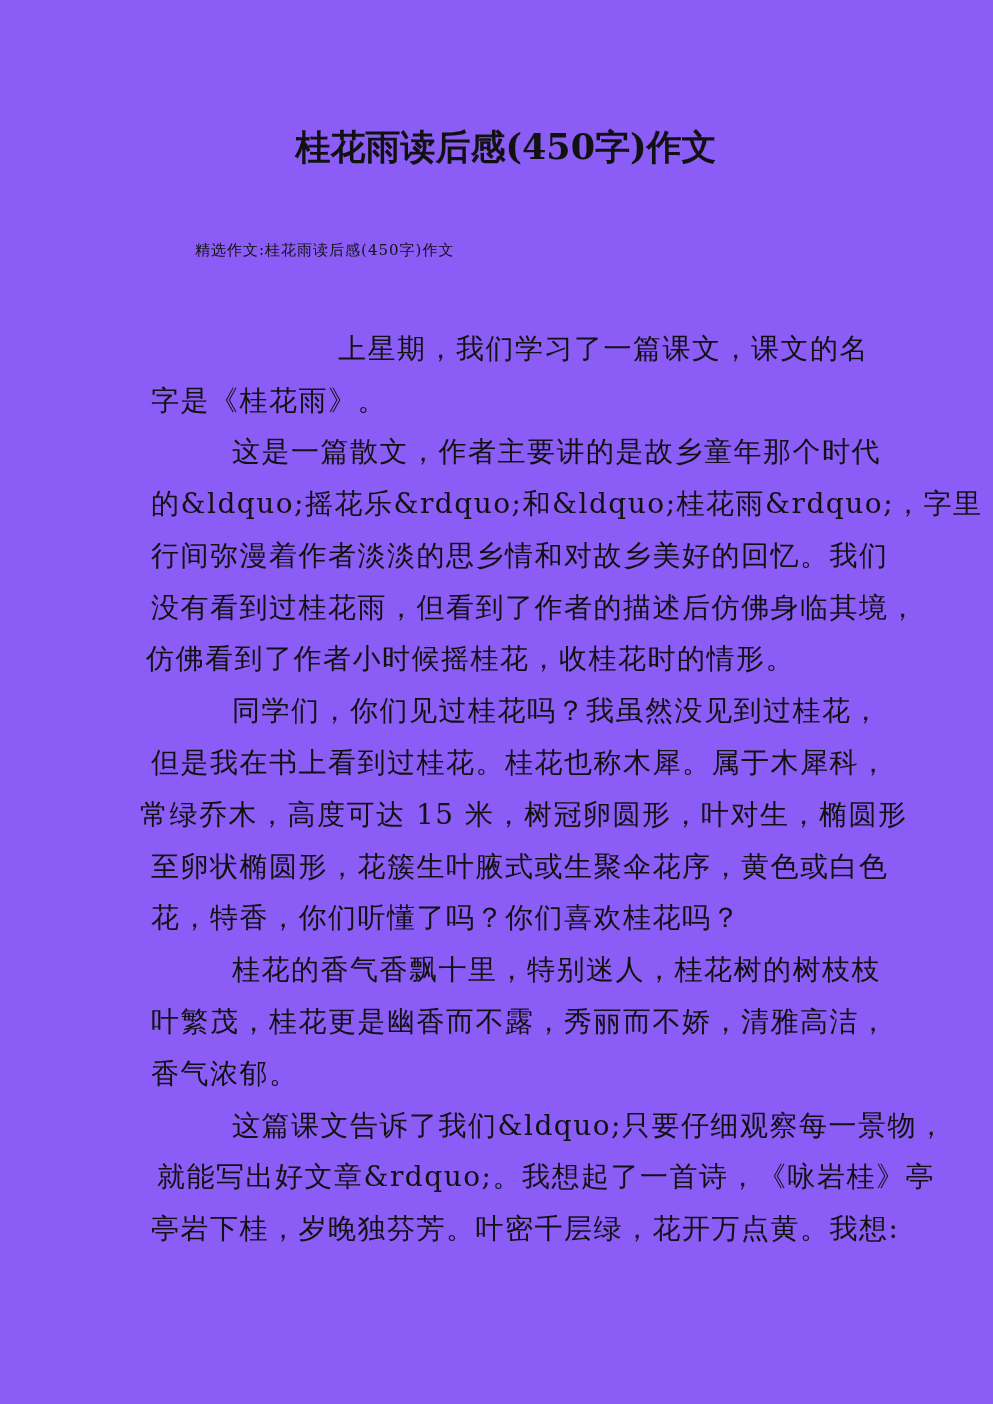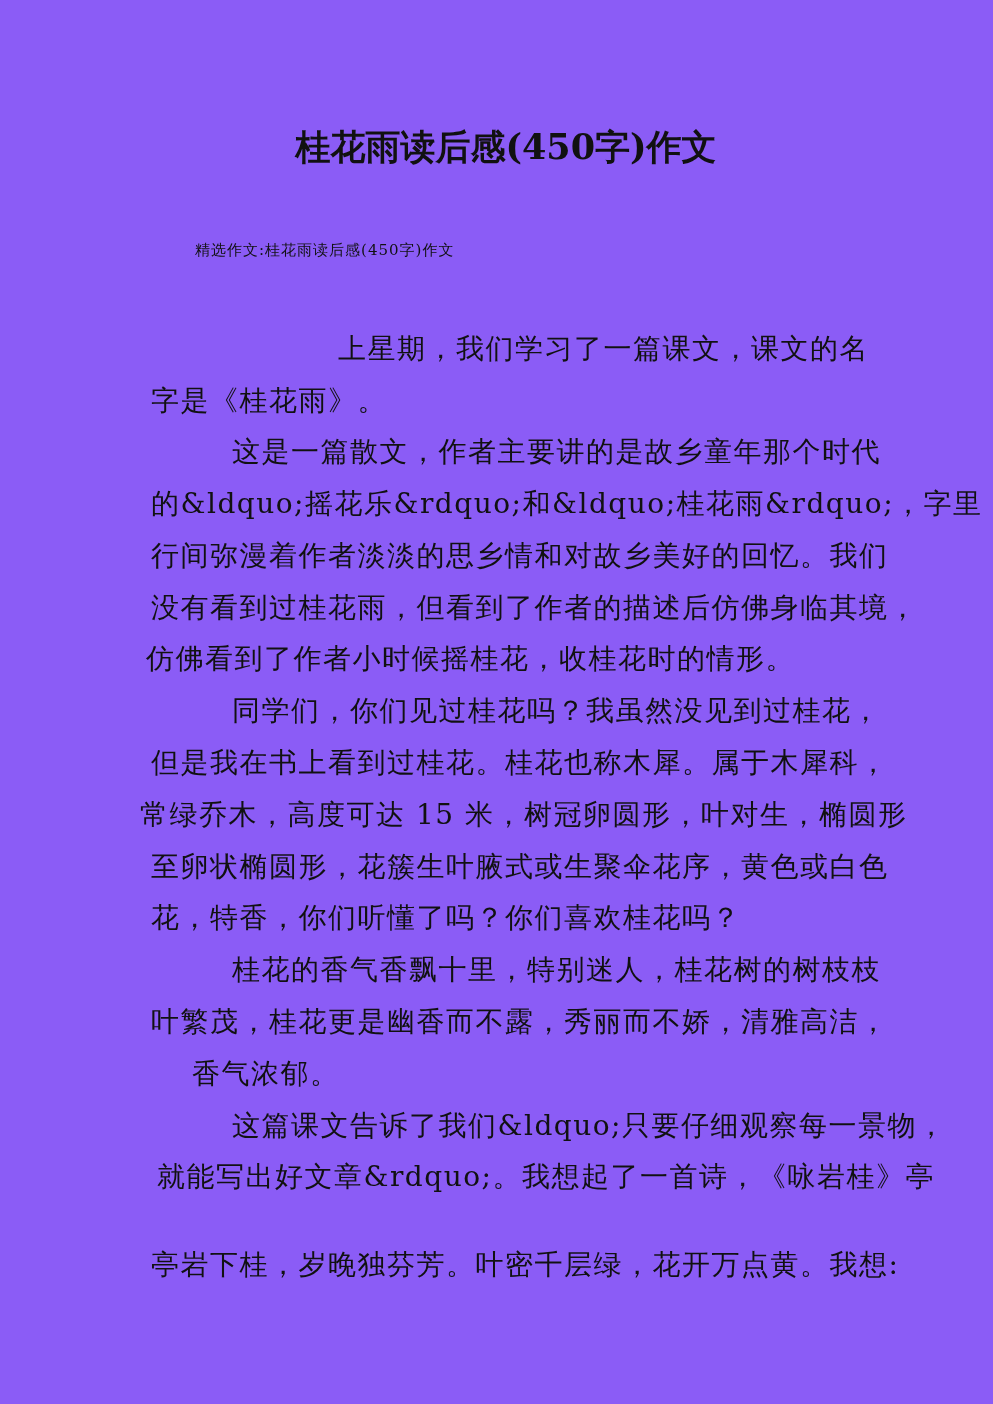--- a/index.html
+++ b/index.html
@@ -67,17 +67,17 @@
   <div class="line" style="top: 536px; left: 151px;">行间弥漫着作者淡淡的思乡情和对故乡美好的回忆。我们</div>
   <div class="line" style="top: 588px; left: 151px;">没有看到过桂花雨，但看到了作者的描述后仿佛身临其境，</div>
   <div class="line" style="top: 639px; left: 146px;">仿佛看到了作者小时候摇桂花，收桂花时的情形。</div>
   <div class="line" style="top: 691px; left: 232px;">同学们，你们见过桂花吗？我虽然没见到过桂花，</div>
   <div class="line" style="top: 743px; left: 151px;">但是我在书上看到过桂花。桂花也称木犀。属于木犀科，</div>
   <div class="line" style="top: 795px; left: 140px;">常绿乔木，高度可达 15 米，树冠卵圆形，叶对生，椭圆形</div>
   <div class="line" style="top: 847px; left: 151px;">至卵状椭圆形，花簇生叶腋式或生聚伞花序，黄色或白色</div>
   <div class="line" style="top: 898px; left: 151px;">花，特香，你们听懂了吗？你们喜欢桂花吗？</div>
   <div class="line" style="top: 950px; left: 232px;">桂花的香气香飘十里，特别迷人，桂花树的树枝枝</div>
   <div class="line" style="top: 1002px; left: 151px; text-align: right;">叶繁茂，桂花更是幽香而不露，秀丽而不娇，清雅高洁，</div>
-  <div class="line" style="top: 1054px; left: 151px; margin-left: 41px;">香气浓郁。</div>
+  <div class="line" style="top: 1054px; left: 151px;">香气浓郁。</div>
   <div class="line" style="top: 1106px; left: 232px;">这篇课文告诉了我们&amp;ldquo;只要仔细观察每一景物，</div>
   <div class="line" style="top: 1157px; left: 151px; margin-left: 6px;">就能写出好文章&amp;rdquo;。我想起了一首诗，《咏岩桂》亭</div>
-  <div class="line" style="top: 1209px; left: 151px; margin-top: 36px;">亭岩下桂，岁晚独芬芳。叶密千层绿，花开万点黄。我想:</div>
+  <div class="line" style="top: 1209px; left: 151px;">亭岩下桂，岁晚独芬芳。叶密千层绿，花开万点黄。我想:</div>
 </div>
 
 </body></html>

